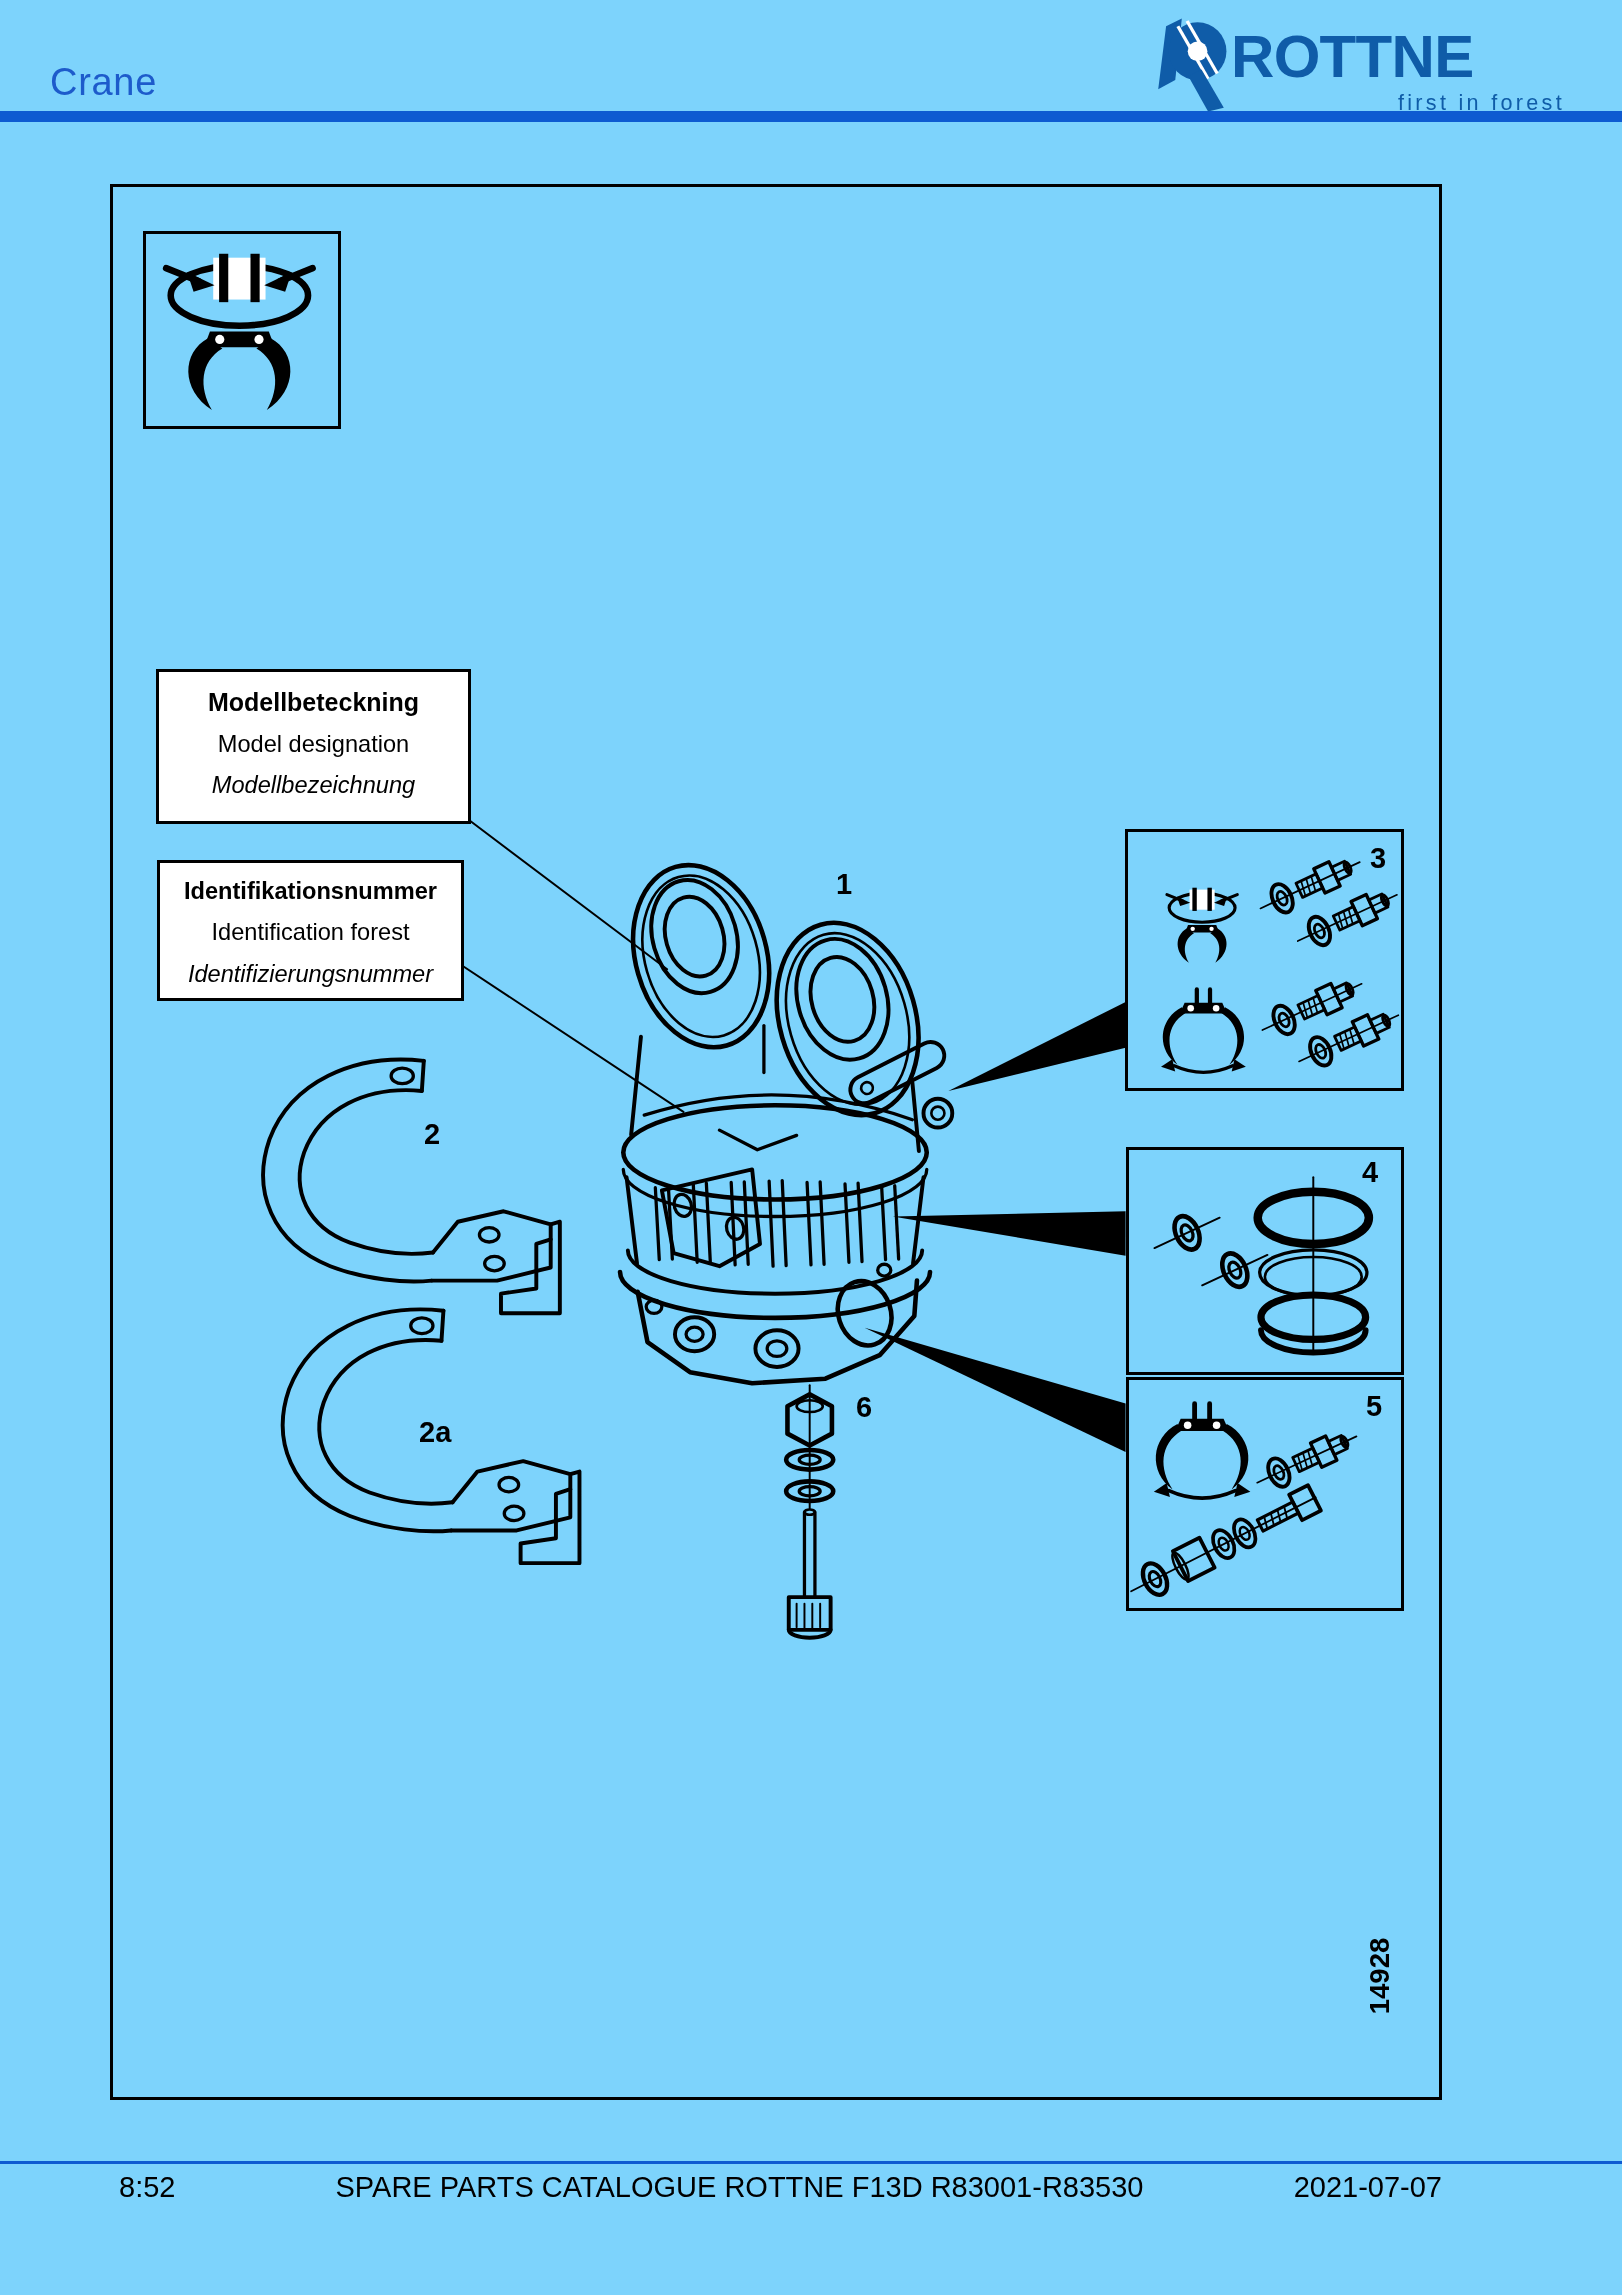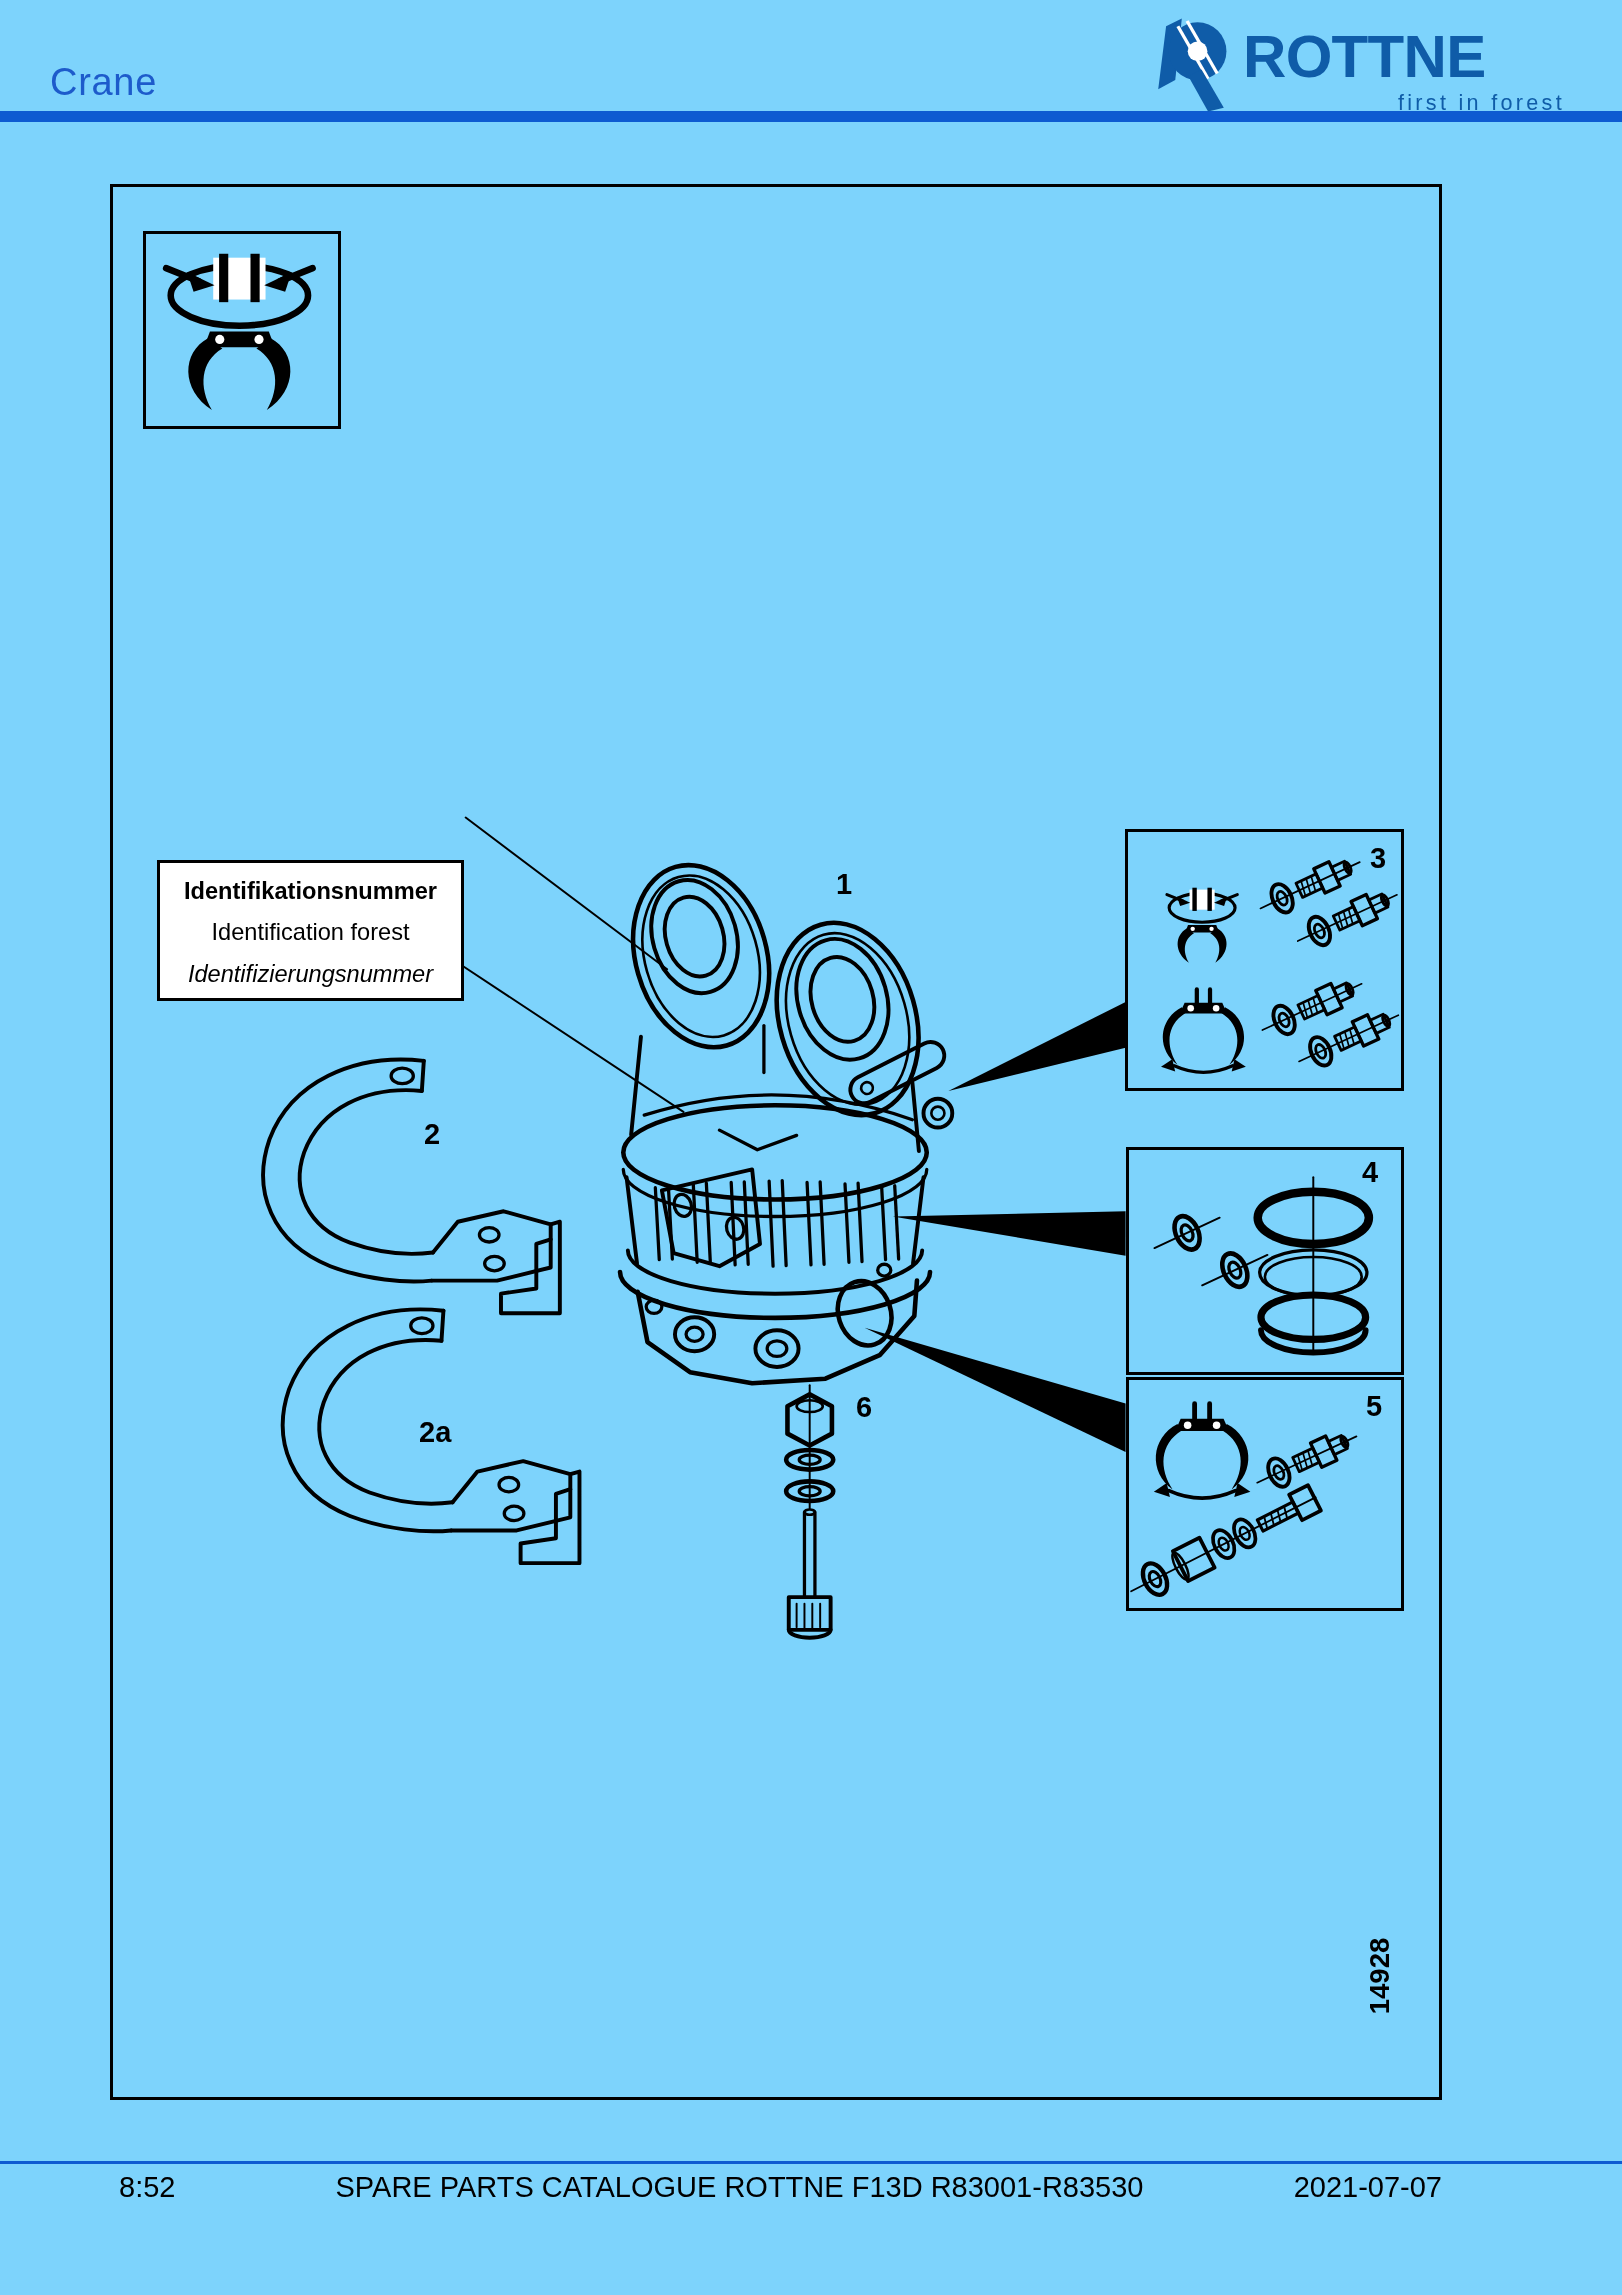--- a/index.html
+++ b/index.html
@@ -4,21 +4,21 @@
 <style>
   html,body{margin:0;padding:0;background:#fff;}
   .page{position:relative;width:1622px;height:2295px;background:#7dd3fc;overflow:hidden;
         font-family:"Liberation Sans",sans-serif;color:#000;}
   .abs{position:absolute;}
   
   .title{left:50px;top:61px;font-size:38px;color:#1D5BCB;letter-spacing:0.7px;}
   .rule{left:0;top:111px;width:1622px;height:11px;background:#0E5BD1;}
   .logo-wrap{left:1149px;top:17px;width:432px;height:98px;}
   .logo-mark{left:0;top:0;width:84px;height:96px;}
-  .logo-text{left:94px;top:5.2px;font-size:60px;font-weight:bold;color:#0F5CA8;letter-spacing:-0.7px;}
+  .logo-text{left:82px;top:5.2px;font-size:60px;font-weight:bold;color:#0F5CA8;letter-spacing:-0.7px;}
   .logo-tag{left:98px;top:73px;width:318px;text-align:right;font-family:Liberation Sans, sans-serif;
             font-size:21.6px;color:#0F5CA8;letter-spacing:3.3px;}
   
   .frame{left:110px;top:184px;width:1326px;height:1910px;border:3.9px solid #000;background:transparent;}
   .iconbox{left:143px;top:231px;width:192px;height:192px;border:3.3px solid #000;}
   .callout{border:3.3px solid #000;text-align:center;background:#fff;}
   .callout .l1{font-weight:bold;font-size:25px;margin-top:15.7px;}
   .callout .l2{font-size:23.6px;margin-top:14.4px;}
   .callout .l3{font-size:23.6px;font-style:italic;margin-top:14.4px;}
   .co-model{left:156px;top:669px;width:309px;height:149px;}
@@ -269,20 +269,25 @@
       <circle cx="74" cy="52" r="15" fill="#fff"></circle>
       <polygon points="60,90 80,80 114,138 90,144" fill="#0F5CA8"></polygon>
     </svg>
     <div class="abs logo-text">ROTTNE</div>
     <div class="abs logo-tag">first in forest</div>
   </div>
 
   <div class="abs frame" style="z-index:2"></div>
   <div class="abs iconbox" style="z-index:2"></div>
 
+  <div class="abs callout co-model" style="z-index:2">
+    <div class="l1">Modellbeteckning</div>
+    <div class="l2">Model designation</div>
+    <div class="l3">Modellbezeichnung</div>
+  </div>
   <div class="abs callout co-id" style="z-index:2">
     <div class="l1">Identifikationsnummer</div>
     <div class="l2">Identification forest</div>
     <div class="l3">Identifizierungsnummer</div>
   </div>
 
   <div class="abs dbox box3" style="z-index:2"></div>
   <div class="abs dbox box4" style="z-index:2"></div>
   <div class="abs dbox box5" style="z-index:2"></div>
 

